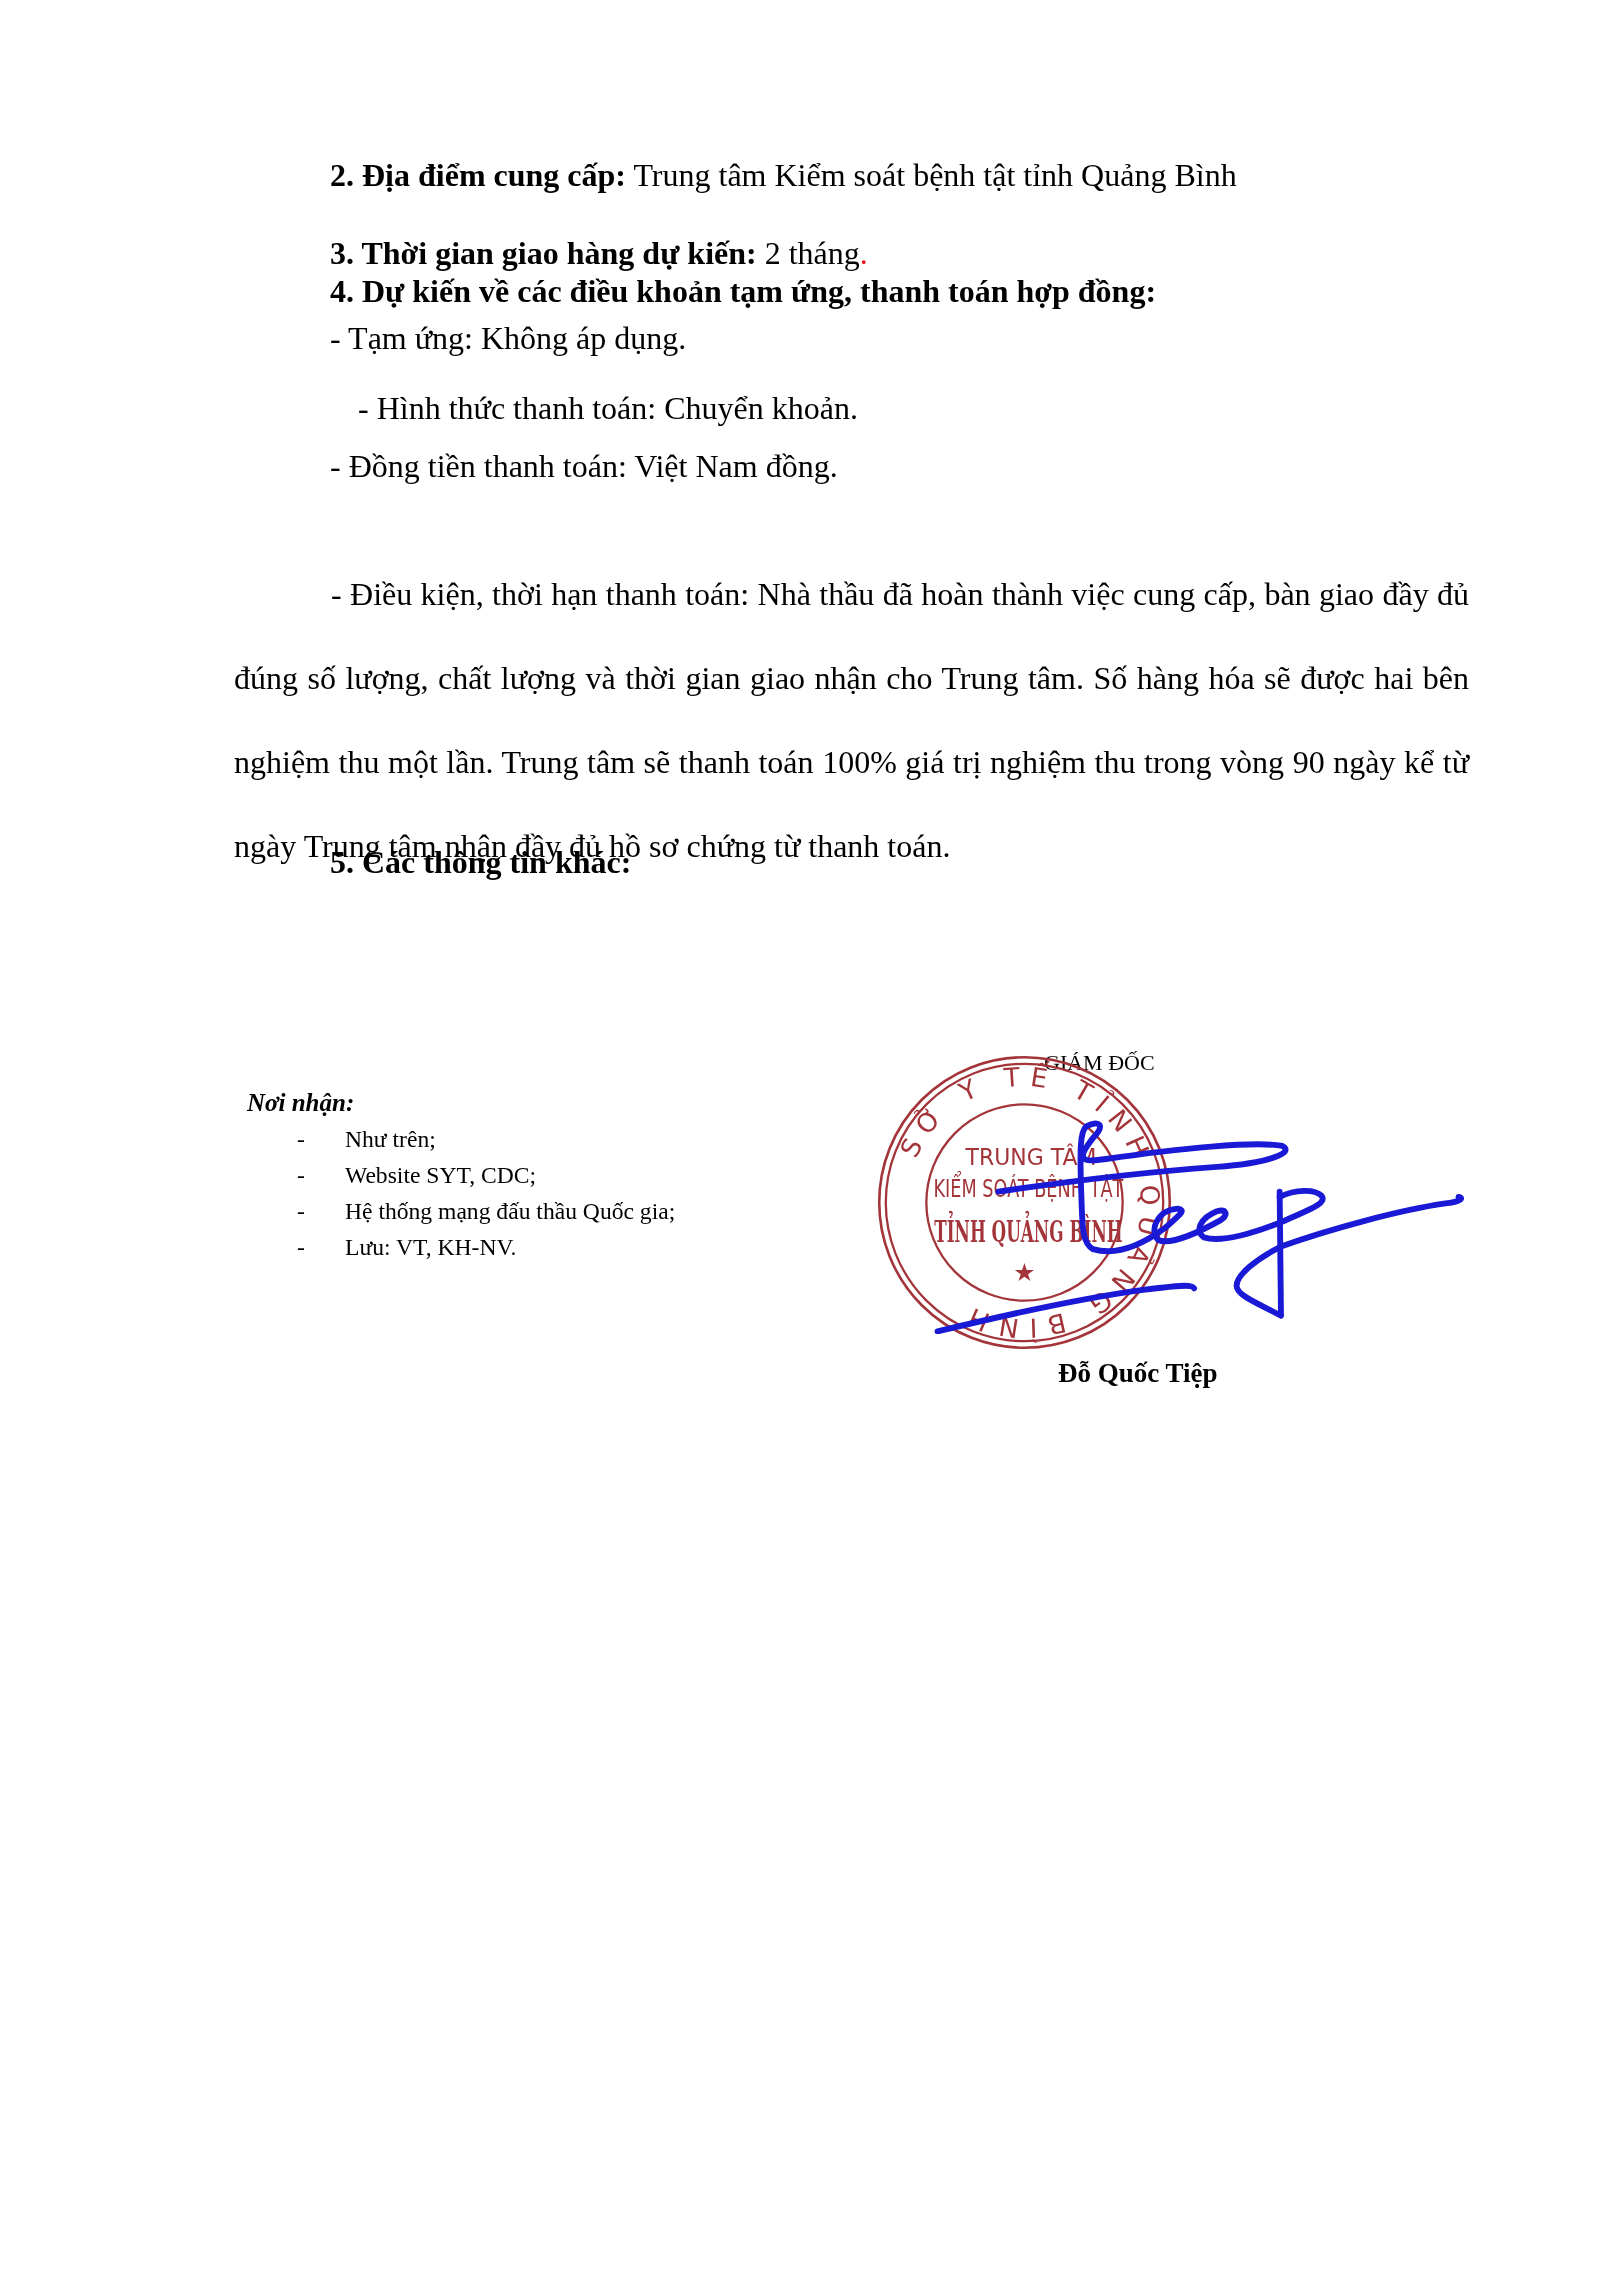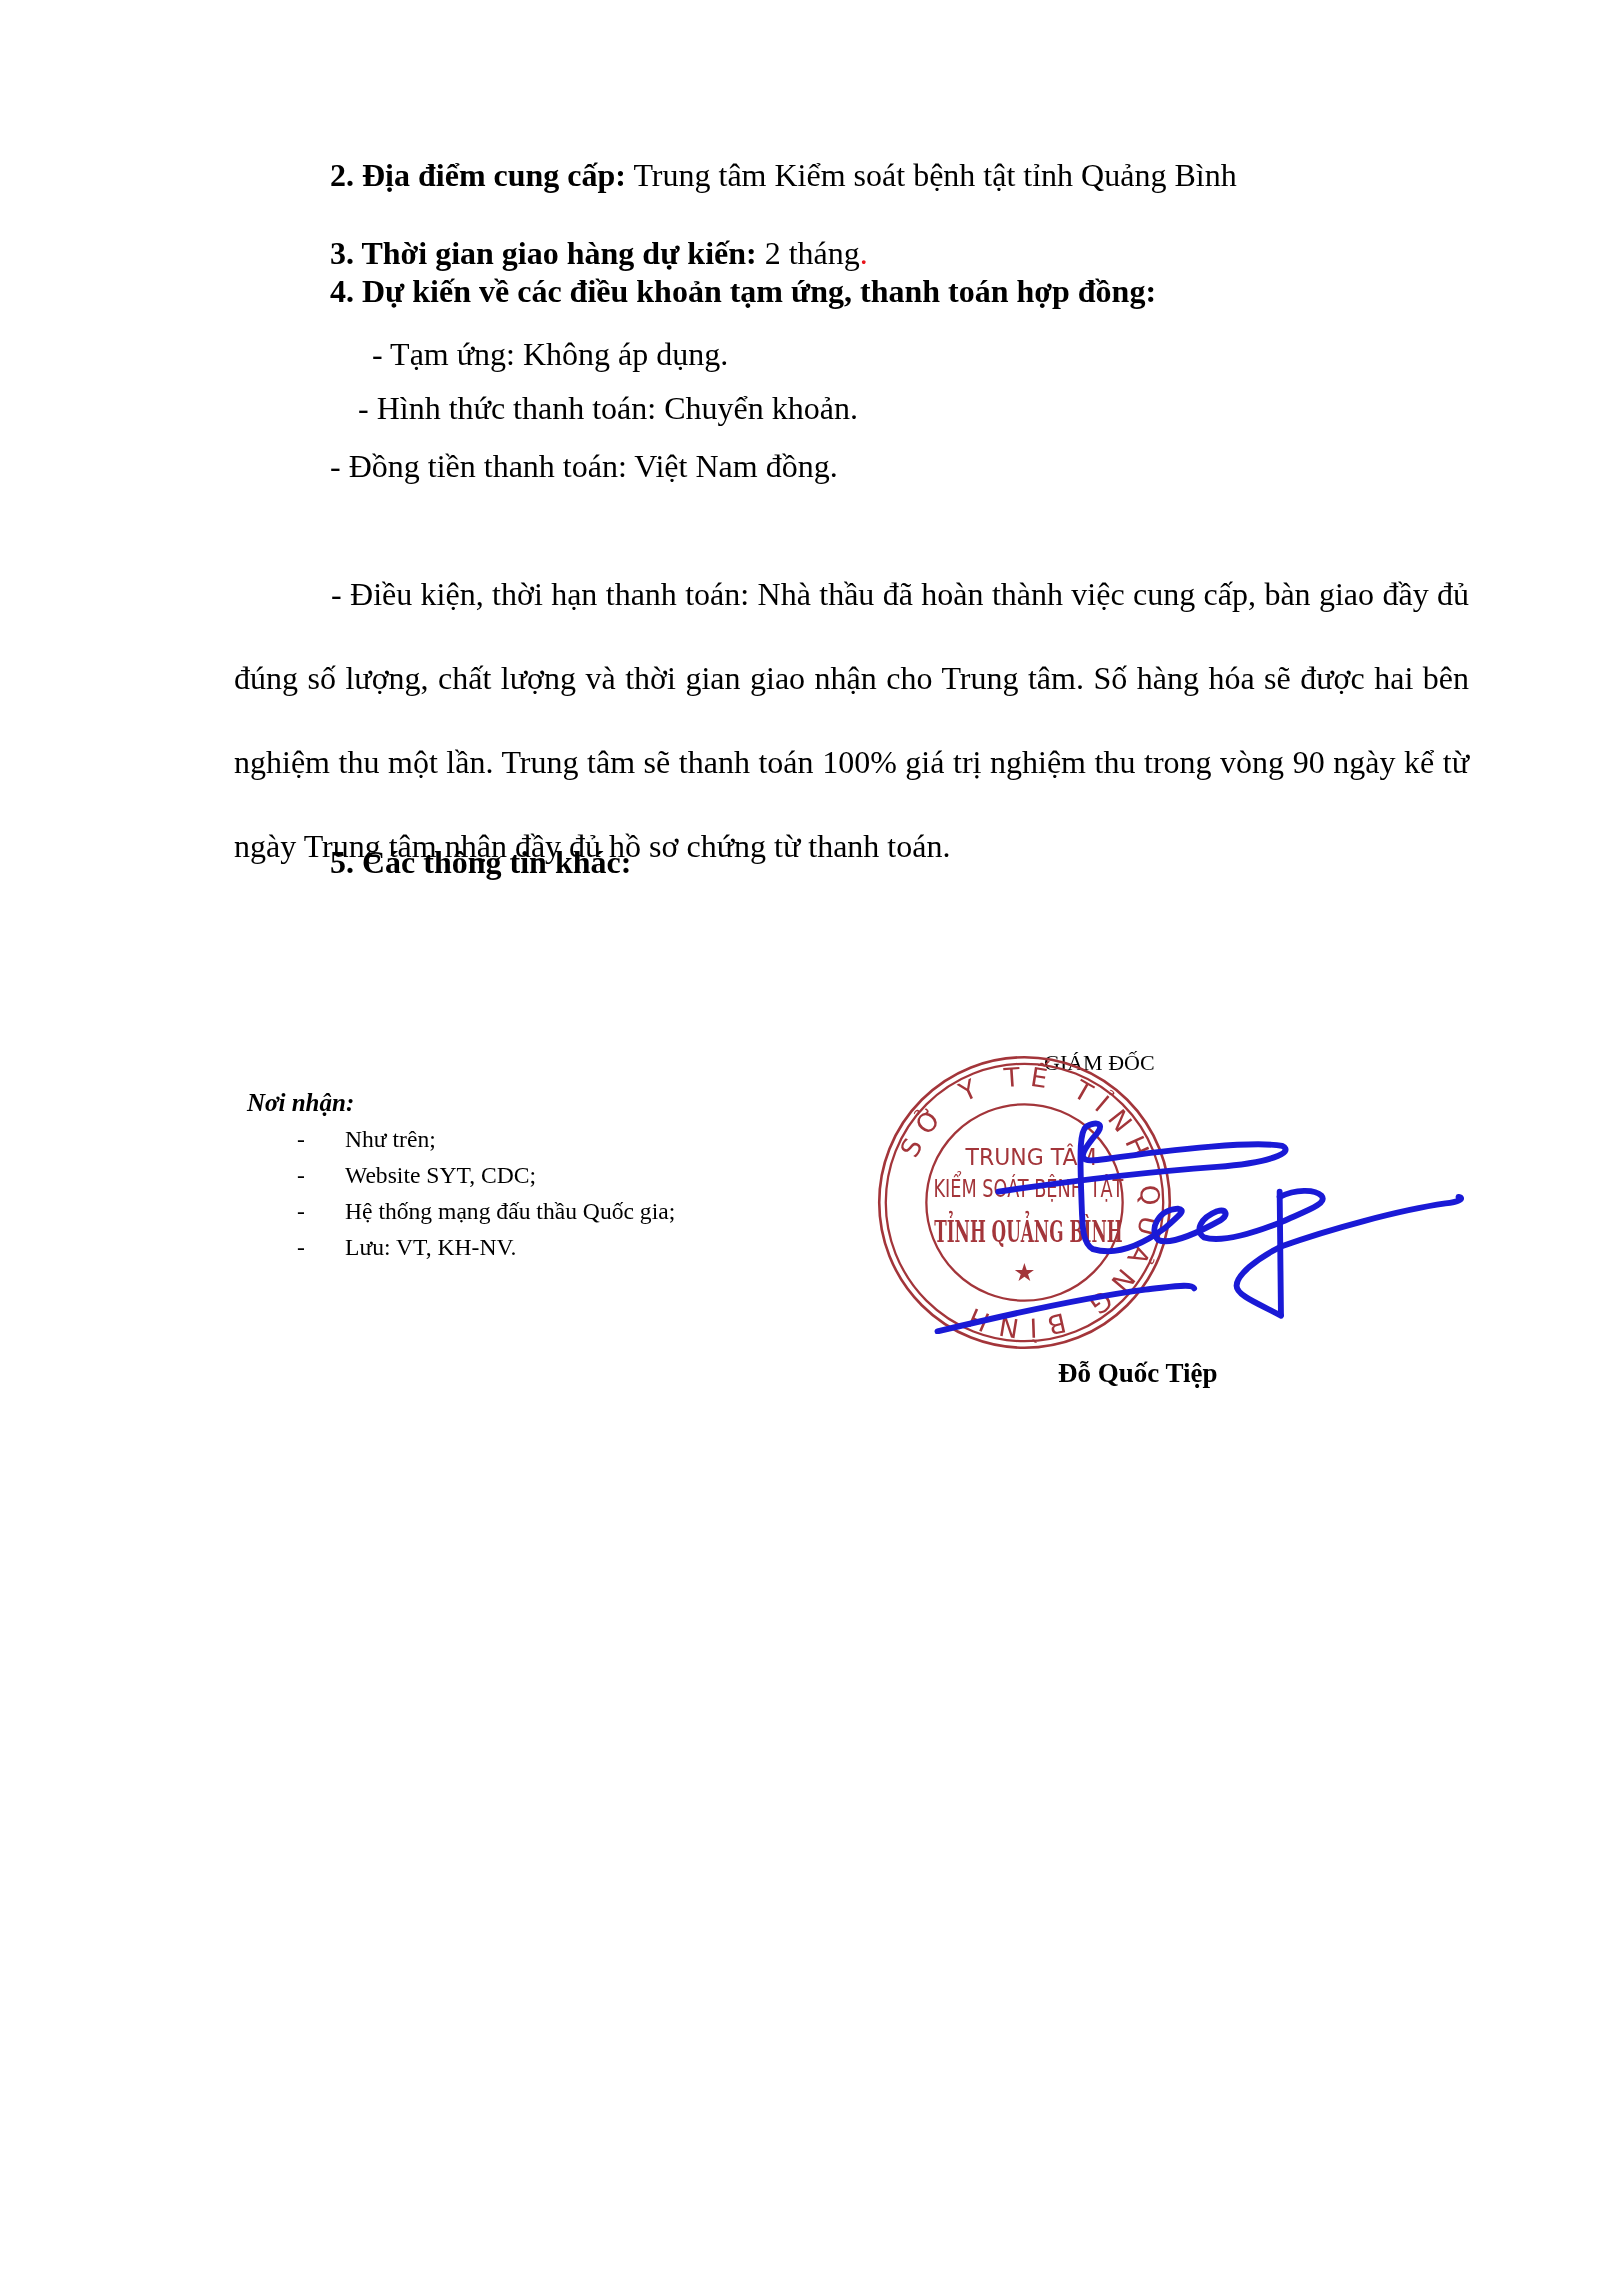--- a/index.html
+++ b/index.html
@@ -41,21 +41,21 @@
   <div class="line indent" style="top:157px;">
     <span class="b">2. Địa điểm cung cấp:</span><span> Trung tâm Kiểm soát bệnh tật tỉnh Quảng Bình</span>
   </div>
 
   <div class="line indent" style="top:215px;margin-top:20px;">
     <span class="b">3. Thời gian giao hàng dự kiến:</span><span> 2 tháng</span><span class="red">.</span>
   </div>
 
   <div class="line indent b" style="top:273px;">4. Dự kiến về các điều khoản tạm ứng, thanh toán hợp đồng:</div>
 
-  <div class="line indent" style="top:336px;margin-left:42px;">- Tạm ứng: Không áp dụng.</div>
+  <div class="line indent" style="top:320px;">- Tạm ứng: Không áp dụng.</div>
   <div class="line indent" style="top:390px;margin-left:28px;">- Hình thức thanh toán: Chuyển khoản.</div>
   <div class="line indent" style="top:448px;">- Đồng tiền thanh toán: Việt Nam đồng.</div>
 
   <div class="para" style="top:552px;">- Điều kiện, thời hạn thanh toán: Nhà thầu đã hoàn thành việc cung cấp, bàn giao đầy đủ đúng số lượng, chất lượng và thời gian giao nhận cho Trung tâm. Số hàng hóa sẽ được hai bên nghiệm thu một lần. Trung tâm sẽ thanh toán 100% giá trị nghiệm thu trong vòng 90 ngày kể từ ngày Trung tâm nhận đầy đủ hồ sơ chứng từ thanh toán.</div>
 
   <div class="line indent b" style="top:844px;">5. Các thông tin khác:</div>
 
   <div class="recv">
     <div class="recv-title">Nơi nhận:</div>
     <div class="recv-item">

